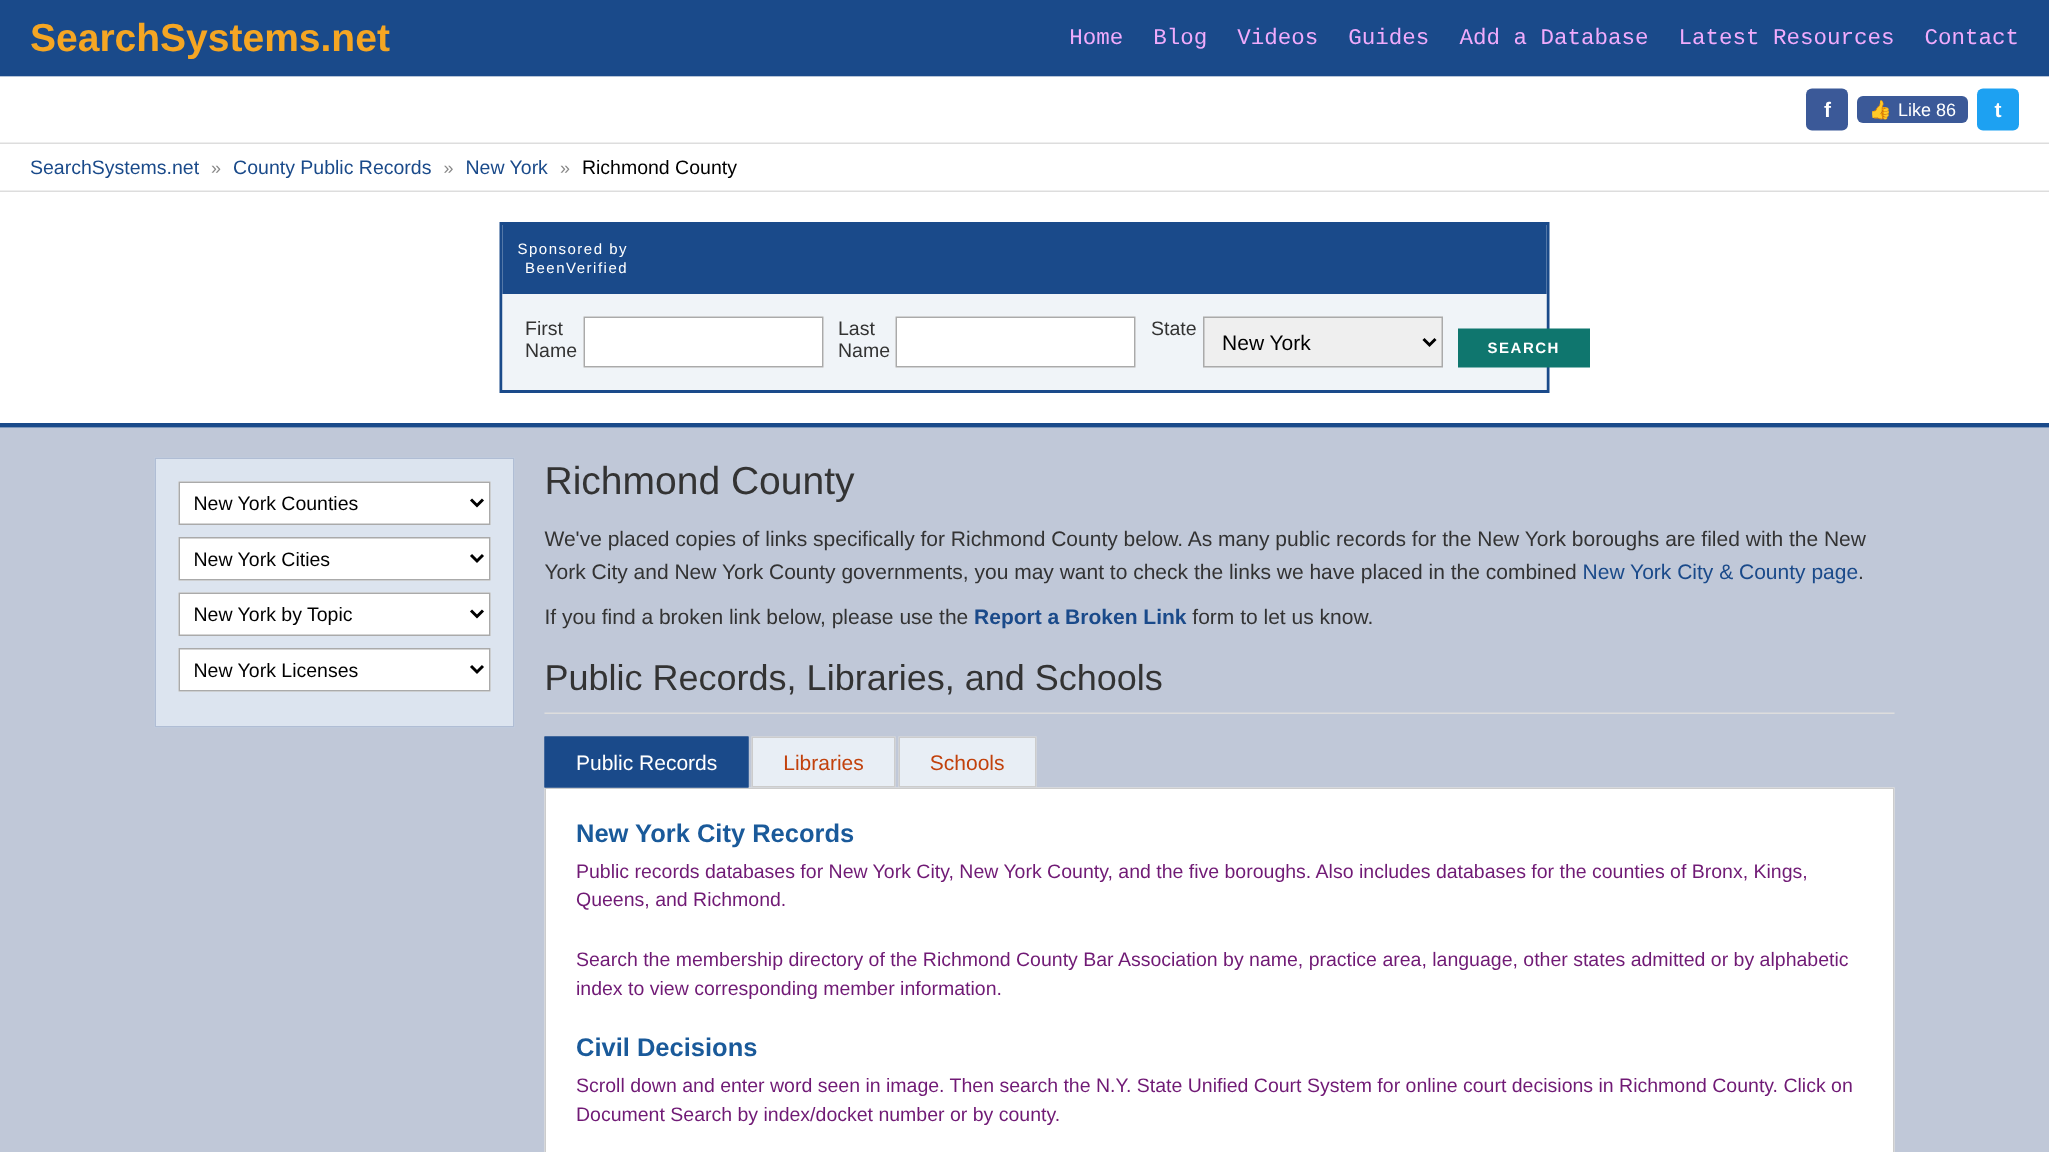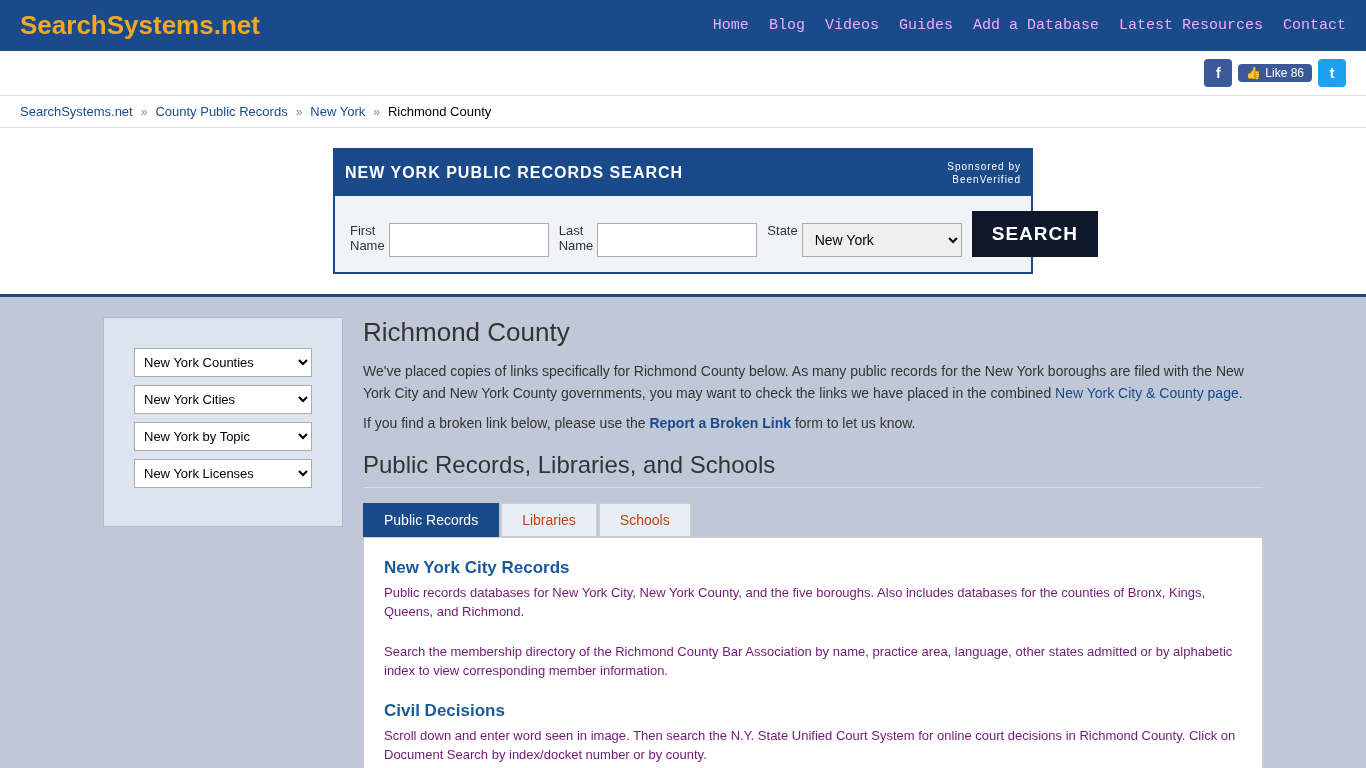--- a/index.html
+++ b/index.html
@@ -127,49 +127,49 @@
       font-size: 13px;
       color: #333;
     }
     .search-field input, .search-field select {
       padding: 6px 8px;
       border: 1px solid #aaa;
       font-size: 14px;
       height: 34px;
     }
     #search-btn {
-      background: #0f172a;
+      background: #0f766e;
       color: white;
       border: none;
       padding: 0 20px;
-      font-size: 19px;
+      font-size: 10px;
       font-weight: bold;
       cursor: pointer;
-      height: 46px;
+      height: 26px;
       letter-spacing: 1px;
     }
 
     
     #main-content {
       display: flex;
       padding: 20px;
       gap: 20px;
       max-width: 1200px;
       margin: 0 auto;
     }
 
     
     #sidebar {
       width: 240px;
       flex-shrink: 0;
     }
     .sidebar-section {
       background: #dce4ef;
       border: 1px solid #b0bdd4;
-      padding: 30px;
+      padding: 15px;
       margin-bottom: 10px;
     }
     .sidebar-section select {
       width: 100%;
       padding: 5px;
       margin-bottom: 8px;
       border: 1px solid #aaa;
       font-size: 13px;
       background: white;
     }
@@ -300,21 +300,20 @@
   <a>County Public Records</a>
   <span class="bc-arrow">»</span>
   <a>New York</a>
   <span class="bc-arrow">»</span>
   <span>Richmond County</span>
 </div>
 
 <div id="search-section">
   <div id="search-box">
     <div id="search-box-header">
-      <span>NEW YORK PUBLIC RECORDS SEARCH</span>
       <div class="sponsored">
         <span>Sponsored by</span><br>
         <span>BeenVerified</span>
       </div>
     </div>
     <div id="search-box-body">
       <div class="search-field">
         <label>First Name</label>
         <input type="text" style="width: 160px;">
       </div>

